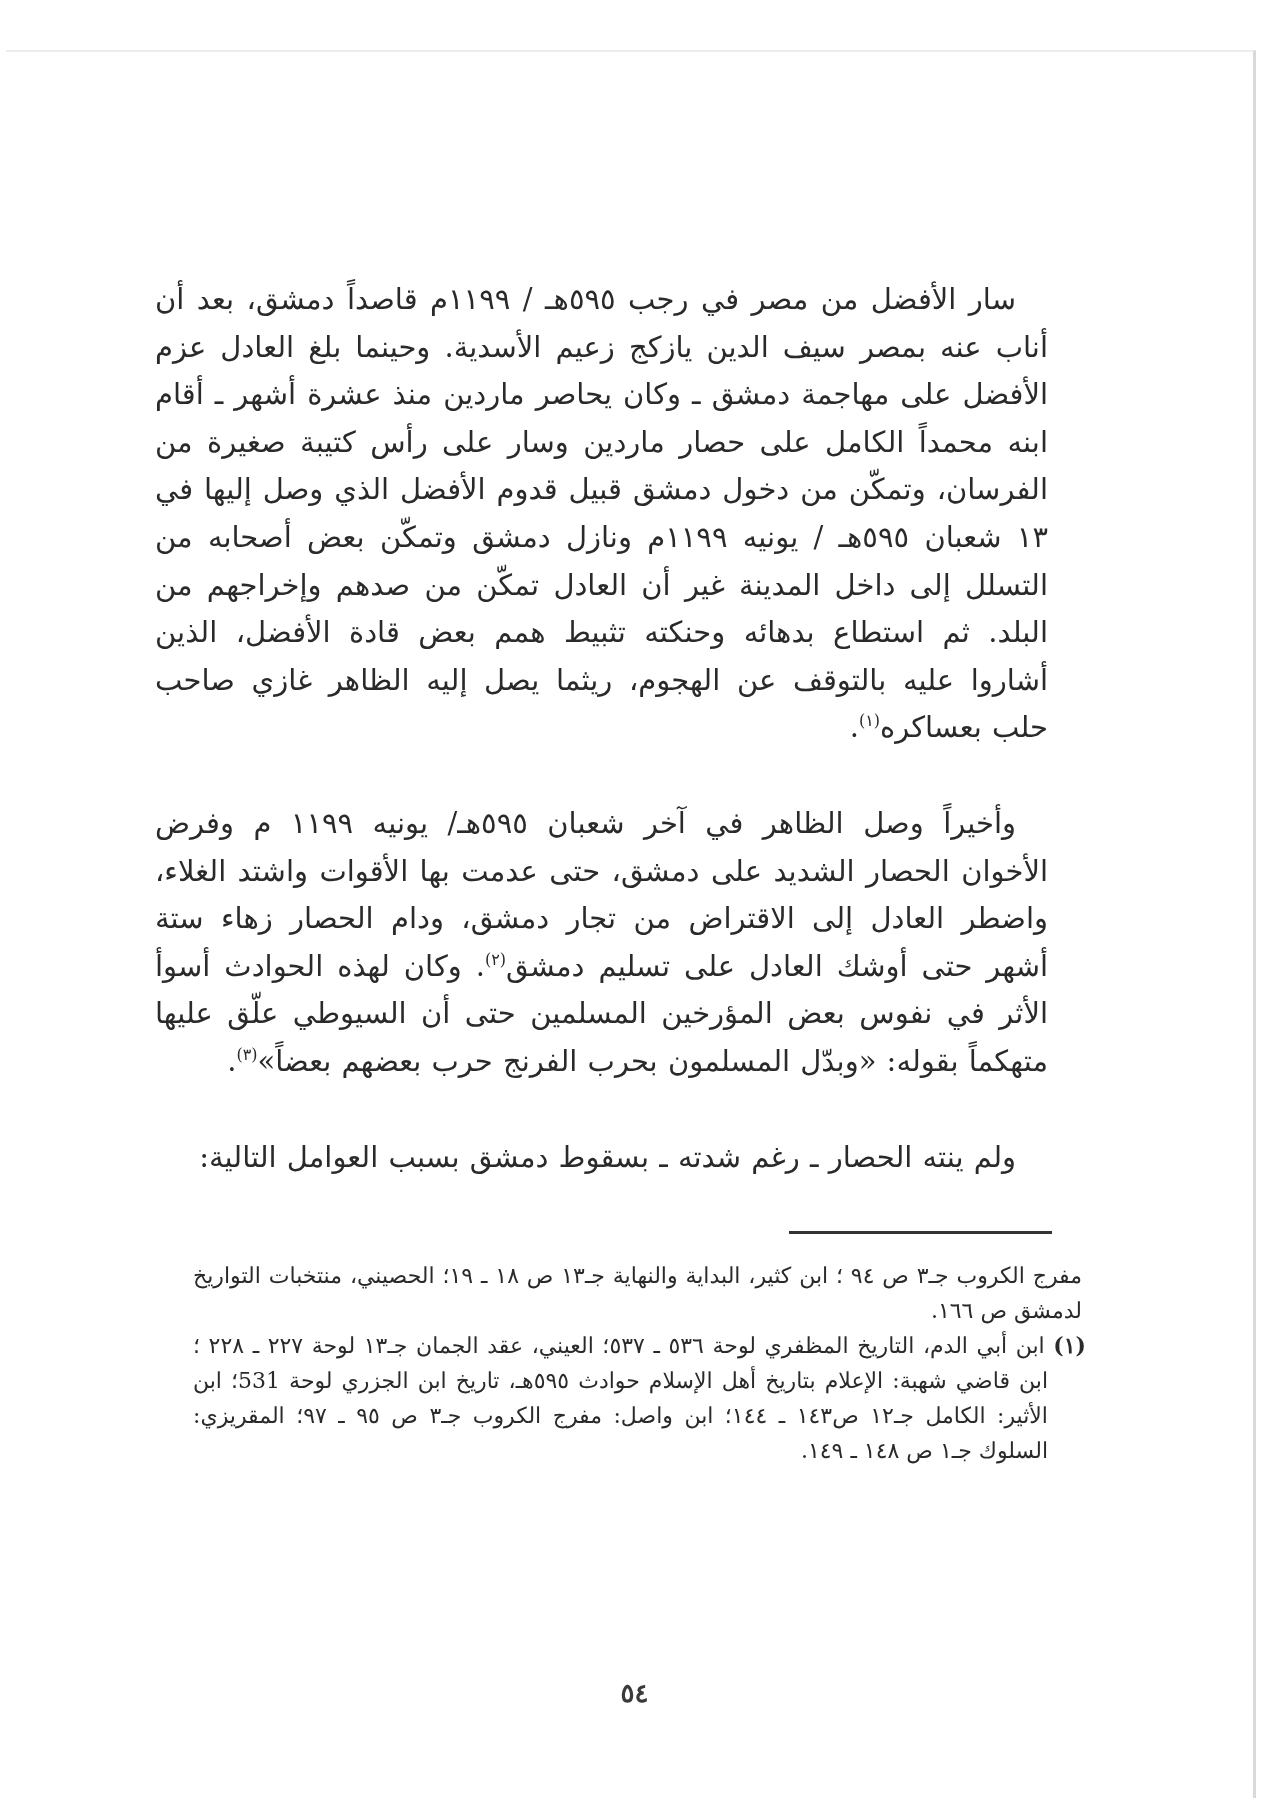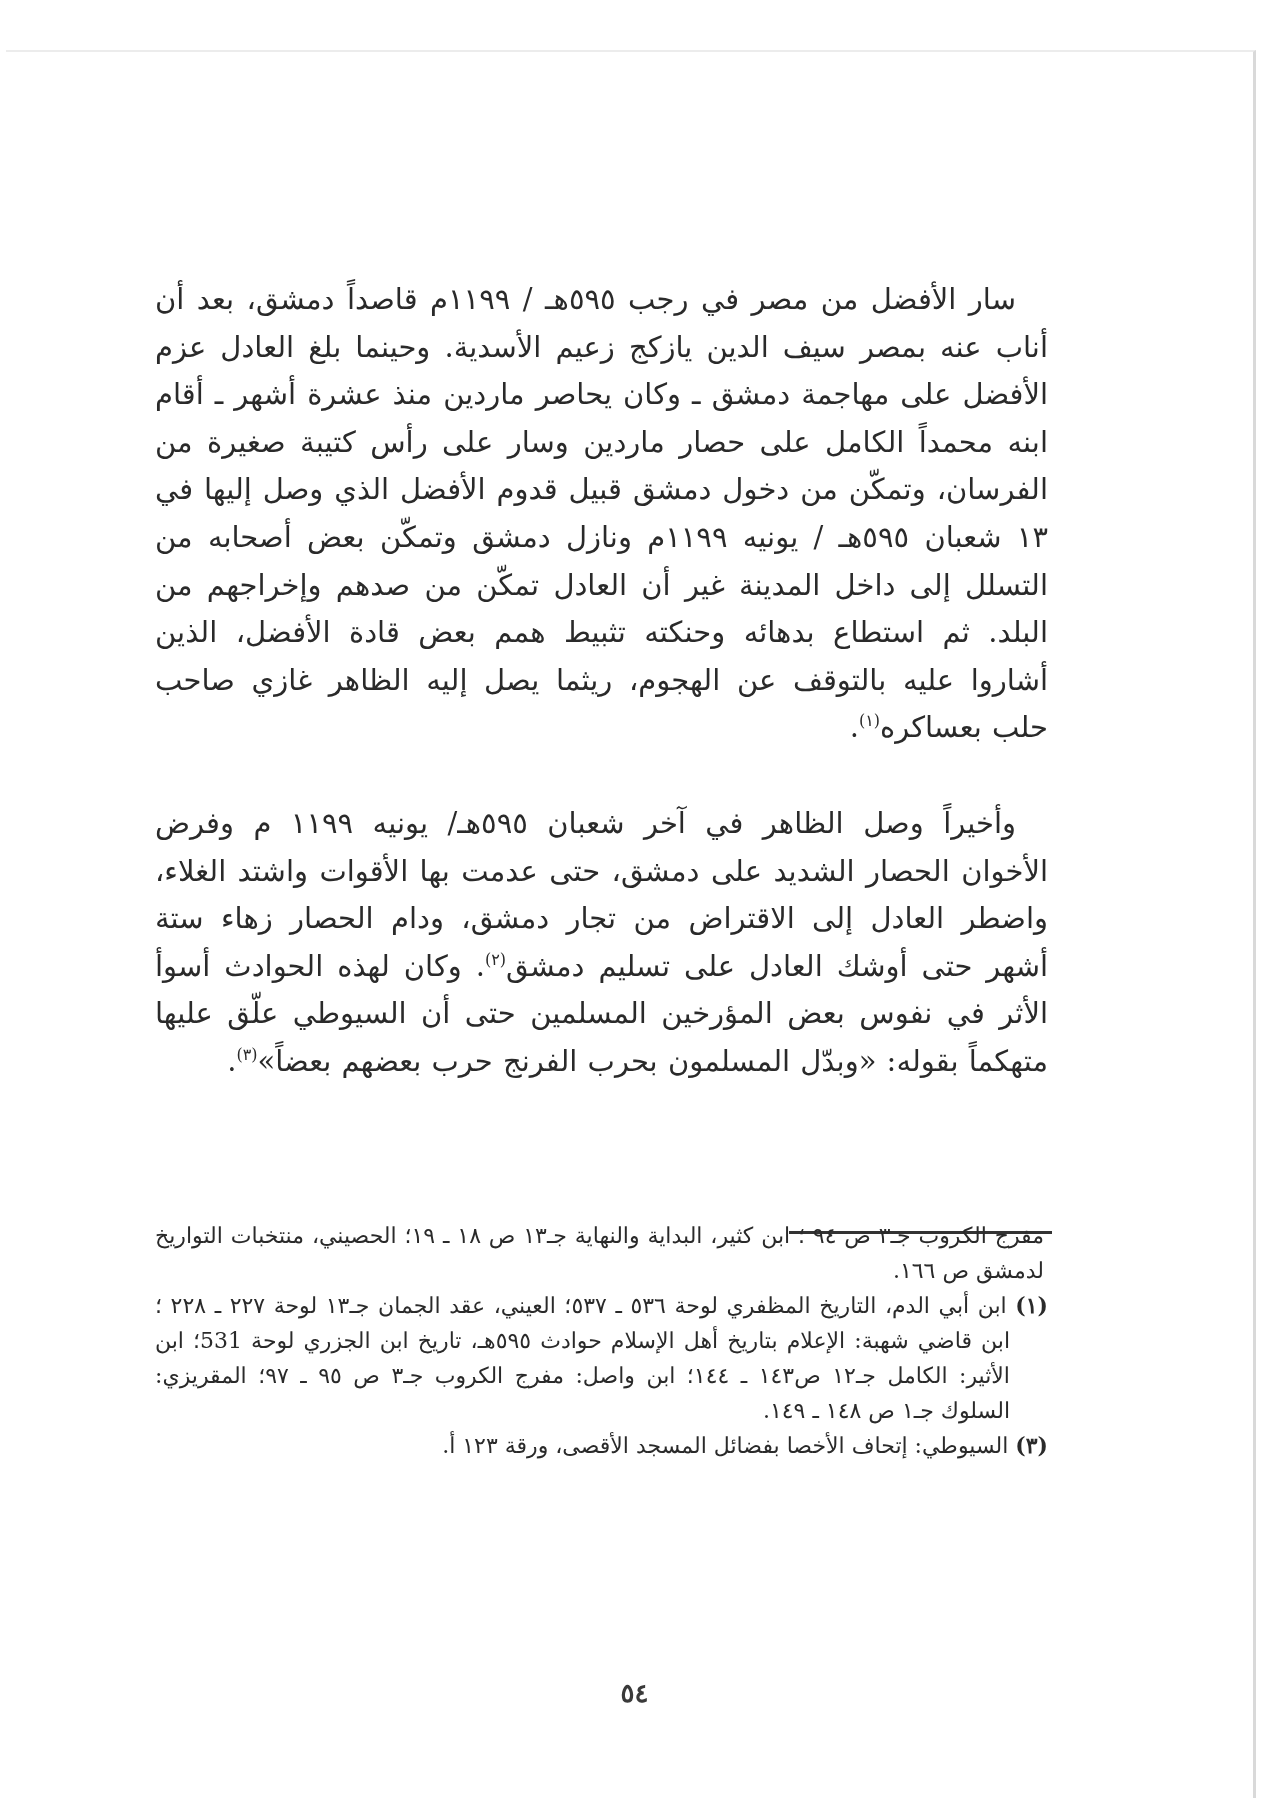--- a/index.html
+++ b/index.html
@@ -60,21 +60,22 @@
     }
     .separator {
       position: absolute;
       top: 1231px;
       left: 789px;
       width: 263px;
       height: 3px;
       background: #333333;
     }
     .footnotes {
-      top: 1218px;
+      top: 1258px;
+      margin-left: 38px;
     }
     .fn {
       font-size: 22px;
       line-height: 35px;
       margin: 0;
       text-align: justify;
       text-align-last: right;
     }
     .fn-cont {
       padding-right: 4px;
@@ -101,26 +102,26 @@
 </head>
 <body>
 
 <div class="page-frame"></div>
 
 <div class="content body-text">
   <p class="para indent"><span>سار الأفضل من مصر في رجب ٥٩٥هـ / ١١٩٩م قاصداً دمشق، بعد أن أناب عنه بمصر سيف الدين يازكج زعيم الأسدية. وحينما بلغ العادل عزم الأفضل على مهاجمة دمشق ـ وكان يحاصر ماردين منذ عشرة أشهر ـ أقام ابنه محمداً الكامل على حصار ماردين وسار على رأس كتيبة صغيرة من الفرسان، وتمكّن من دخول دمشق قبيل قدوم الأفضل الذي وصل إليها في ١٣ شعبان ٥٩٥هـ / يونيه ١١٩٩م ونازل دمشق وتمكّن بعض أصحابه من التسلل إلى داخل المدينة غير أن العادل تمكّن من صدهم وإخراجهم من البلد. ثم استطاع بدهائه وحنكته تثبيط همم بعض قادة الأفضل، الذين أشاروا عليه بالتوقف عن الهجوم، ريثما يصل إليه الظاهر غازي صاحب حلب بعساكره</span><span class="sup">(١)</span><span>.</span></p>
 
   <p class="para indent para-gap-1"><span>وأخيراً وصل الظاهر في آخر شعبان ٥٩٥هـ/ يونيه ١١٩٩ م وفرض الأخوان الحصار الشديد على دمشق، حتى عدمت بها الأقوات واشتد الغلاء، واضطر العادل إلى الاقتراض من تجار دمشق، ودام الحصار زهاء ستة أشهر حتى أوشك العادل على تسليم دمشق</span><span class="sup">(٢)</span><span>. وكان لهذه الحوادث أسوأ الأثر في نفوس بعض المؤرخين المسلمين حتى أن السيوطي علّق عليها متهكماً بقوله: «وبدّل المسلمون بحرب الفرنج حرب بعضهم بعضاً»</span><span class="sup">(٣)</span><span>.</span></p>
 
+  <p class="para indent para-gap-2"><span>ولم ينته الحصار ـ رغم شدته ـ بسقوط دمشق بسبب العوامل التالية:</span></p>
 </div>
 
 <div class="separator"></div>
 
 <div class="content footnotes">
   <p class="fn fn-cont">مفرج الكروب جـ٣ ص ٩٤ ؛ ابن كثير، البداية والنهاية جـ١٣ ص ١٨ ـ ١٩؛ الحصيني، منتخبات التواريخ لدمشق ص ١٦٦.</p>
 
   <p class="fn fn-hanging"><span class="fn-num">(١)</span> <span>ابن أبي الدم، التاريخ المظفري لوحة ٥٣٦ ـ ٥٣٧؛ العيني، عقد الجمان جـ١٣ لوحة ٢٢٧ ـ ٢٢٨ ؛ ابن قاضي شهبة: الإعلام بتاريخ أهل الإسلام حوادث ٥٩٥هـ، تاريخ ابن الجزري لوحة 531؛ ابن الأثير: الكامل جـ١٢ ص١٤٣ ـ ١٤٤؛ ابن واصل: مفرج الكروب جـ٣ ص ٩٥ ـ ٩٧؛ المقريزي: السلوك جـ١ ص ١٤٨ ـ ١٤٩.</span></p>
 
 
-  <p class="fn fn-hanging"><span class="fn-num">(٣)</span> <span>السيوطي: إتحاف الأخصا بفضائل المسجد الأقصى، ورقة ١٢٣ أ.</span></p>
 </div>
 
 <div class="page-number">٥٤</div>
 
 </body></html>

